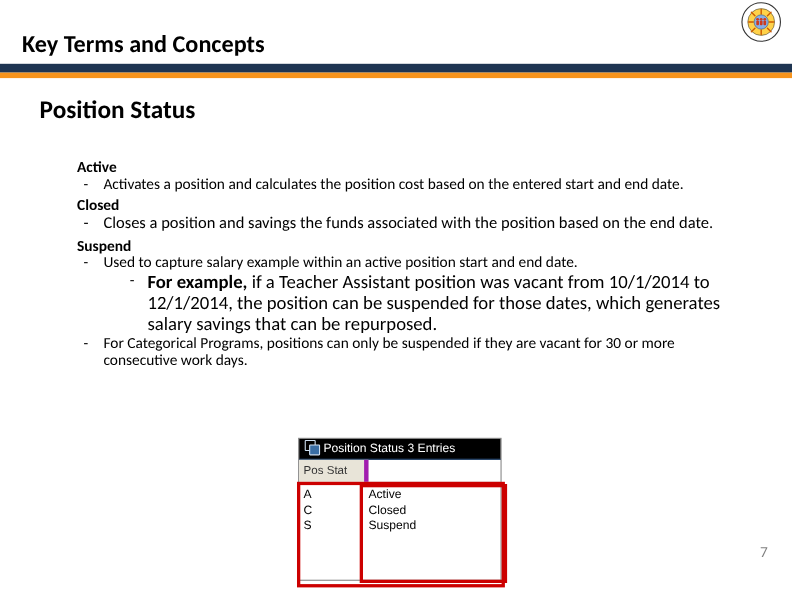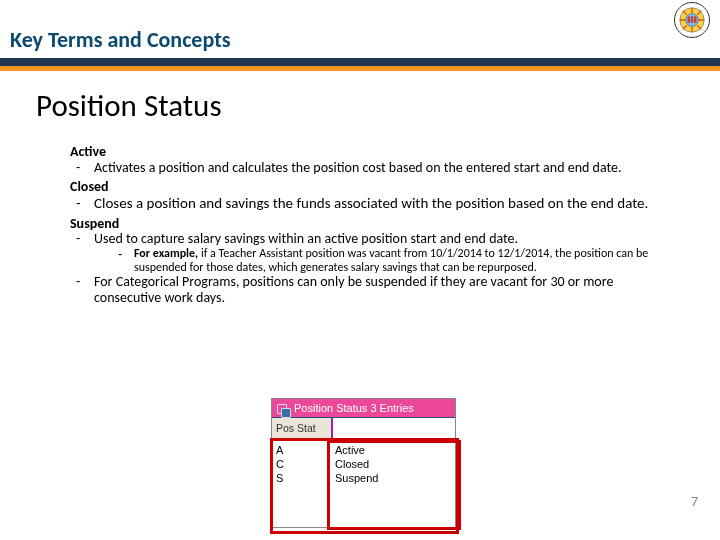--- a/index.html
+++ b/index.html
@@ -2,47 +2,47 @@
 <html><head>
 <meta charset="utf-8">
 <style>
   html,body{margin:0;padding:0;width:720px;height:540px;background:#fff;
     font-family:Calibri,"Segoe UI",Arial,sans-serif;color:#000;overflow:hidden}
   .slide{position:relative;width:720px;height:540px}
   .logo{position:absolute;top:2px;right:10px;width:34px;height:34px;
     border-radius:50%;background:#fff;border:1px solid #333;
     display:flex;align-items:center;justify-content:center}
   .logo svg{width:26px;height:26px}
-  .section-title{position:absolute;left:10px;top:26px;font-size:22px;
-    font-weight:bold;color:#0c4a6e}
+  .section-title{position:absolute;left:20px;top:26px;font-size:22px;
+    font-weight:bold;color:#000000}
   .rule-navy{position:absolute;left:0;top:58px;width:720px;height:8px;background:#1f3552}
   .rule-orange{position:absolute;left:0;top:66px;width:720px;height:5px;background:#f7941d}
-  .heading{position:absolute;left:36px;top:86px;font-size:31px;font-weight:normal;color:#000}
+  .heading{position:absolute;left:36px;top:86px;font-size:23px;font-weight:bold;color:#000}
   .content{position:absolute;left:70px;top:140px;right:48px;font-size:14px;line-height:1.12}
   .term{font-weight:bold;margin-top:4px}
   .bullet{display:flex;margin-left:6px}
   .bullet .dash{width:18px;flex:none}
   .bullet .txt{flex:1}
   .big .txt,.big .dash{font-size:15px}
   .sub{display:flex;margin-left:48px}
   .sub .dash{width:16px;flex:none}
-  .sub .txt{flex:1;font-size:12px}
+  .sub .txt{flex:1;font-size:17px}
   .sub b{font-weight:bold}
   .shot{position:absolute;left:271px;top:398px;width:183px;height:128px;
     border:1px solid #888;background:#fff;font-family:Tahoma,Arial,sans-serif;font-size:11px}
-  .shot-title{background:#ec4899;color:#fff;height:18px;line-height:18px;
-    border-bottom:1px solid #2a4d78;display:flex;align-items:flex-end}
+  .shot-title{background:#000000;color:#fff;height:18px;line-height:18px;
+    border-bottom:1px solid #2a4d78;display:flex;align-items:flex-start}
   .shot-title .ic{width:14px;height:14px;margin:0 4px;position:relative}
   .shot-title .ic::before{content:"";position:absolute;left:1px;top:1px;width:8px;height:8px;
     border:1px solid #cfe0f2;border-radius:1px}
   .shot-title .ic::after{content:"";position:absolute;left:5px;top:5px;width:8px;height:8px;
     border:1px solid #cfe0f2;background:#3a6ea5;border-radius:1px}
   .shot-hdr{display:flex;border-bottom:1px solid #b0b0b0}
   .shot-hdr div{height:20px;line-height:20px;background:#e8e4d8;
-    border-right:2px solid #a21caf;padding-left:4px;color:#333;font-size:10.5px}
+    border-right:4px solid #a21caf;padding-left:4px;color:#333;font-size:10.5px}
   .shot-hdr .c1{width:55px}
   .shot-hdr .c2{flex:1;border-right:none}
   .shot-body{padding:4px 0}
   .rowline{display:flex;height:14px;line-height:14px}
   .rowline .c1{width:55px;padding-left:4px}
   .rowline .c2{flex:1;padding-left:4px}
   .redbox{position:absolute;border:3px solid #cc0000}
   .redbox.a{left:270px;top:438px;width:183px;height:90px}
   .redbox.b{left:327px;top:440px;width:128px;height:84px}
   .pagenum{position:absolute;right:22px;bottom:30px;font-size:14px;color:#808080}
@@ -90,21 +90,21 @@
 
   <div class="term">Closed</div>
   <div class="bullet big">
     <div class="dash">-</div>
     <div class="txt">Closes a position and savings the funds associated with the position based on the end date.</div>
   </div>
 
   <div class="term">Suspend</div>
   <div class="bullet">
     <div class="dash">-</div>
-    <div class="txt">Used to capture salary savings within an active position start and end date.</div>
+    <div class="txt">Used to capture salary example within an active position start and end date.</div>
   </div>
   <div class="sub">
     <div class="dash">-</div>
     <div class="txt">
       <b>For example,</b><span> if a Teacher Assistant position was vacant from 10/1/2014 to 12/1/2014, the position can be suspended for those dates, which generates salary savings that can be repurposed.</span>
     </div>
   </div>
   <div class="bullet">
     <div class="dash">-</div>
     <div class="txt">For Categorical Programs, positions can only be suspended if they are vacant for 30 or more consecutive work days.</div>

